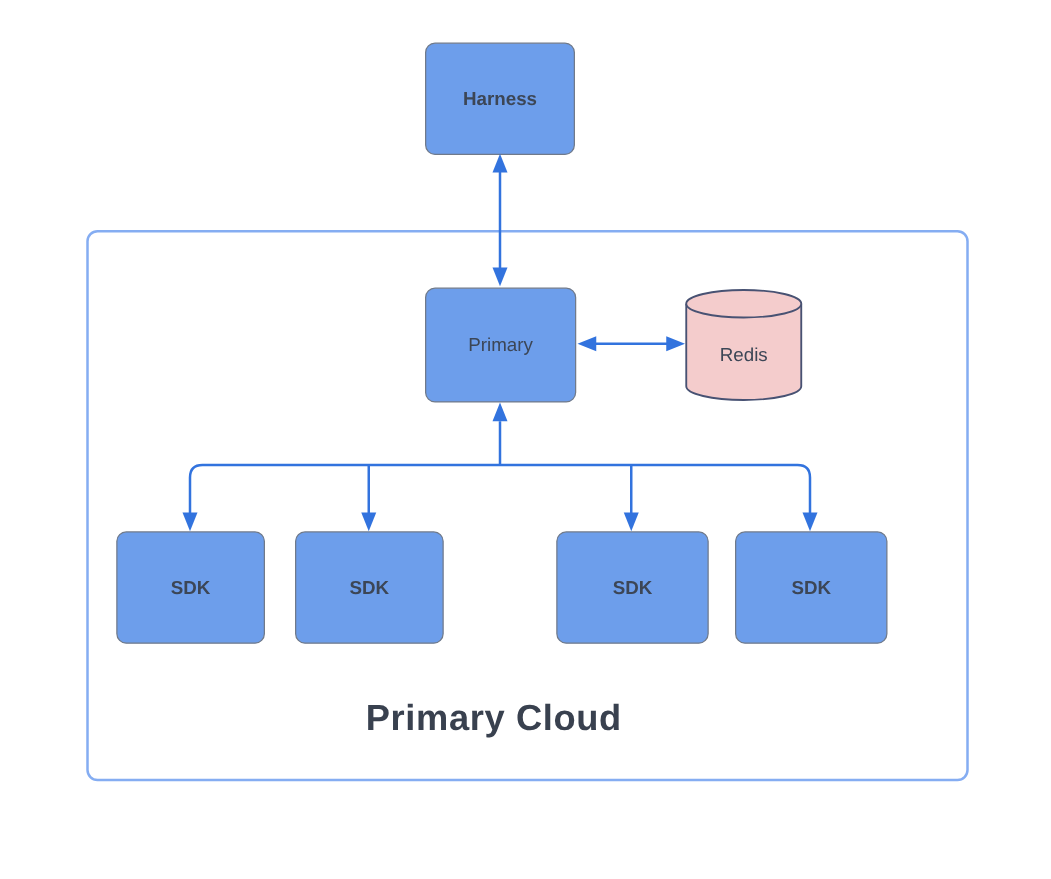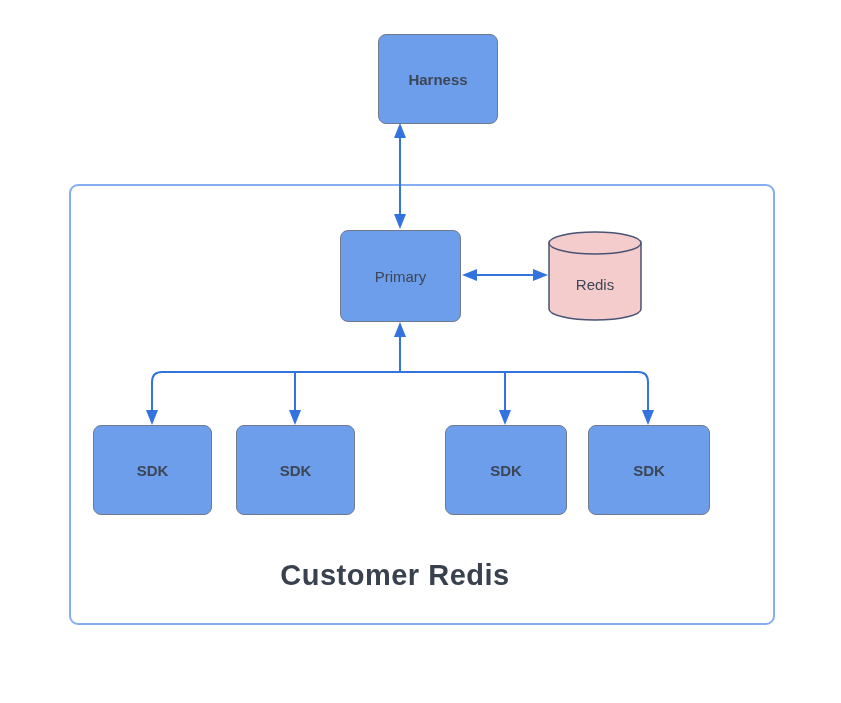--- a/index.html
+++ b/index.html
@@ -28,21 +28,21 @@
     border: 1.5px solid var(--node-border, #707a8a);
     border-radius: 8px;
     display: flex;
     align-items: center;
     justify-content: center;
     color: var(--node-text, #3c4656);
     font-size: 15px;
     z-index: 3;
   }
   .node.bold { font-weight: bold; }
-  .node-harness { left: 340px; top: 34px;  width: 120px; height: 90px; margin-left: 38px; }
+  .node-harness { left: 340px; top: 34px;  width: 120px; height: 90px; }
   .node-primary { left: 340px; top: 230px; width: 121px; height: 92px; }
   .node-sdk1 { left: 93px;  top: 425px; width: 119px; height: 90px; }
   .node-sdk2 { left: 236px; top: 425px; width: 119px; height: 90px; }
   .node-sdk3 { left: 445px; top: 425px; width: 122px; height: 90px; }
   .node-sdk4 { left: 588px; top: 425px; width: 122px; height: 90px; }
   .cylinder {
     position: absolute;
     left: 546px; top: 230px;
     width: 98px; height: 92px;
     z-index: 3;
@@ -78,21 +78,21 @@
   }
   .edge { stroke: var(--arrow, #3273de); stroke-width: 2; fill: none; }
   .head { fill: var(--arrow, #3273de); stroke: none; }
 </style>
 </head>
 <body>
 
 <div class="canvas">
 
   <div class="container-box"></div>
-  <div class="container-title">Customer Redis</div>
+  <div class="container-title">Primary Cloud</div>
 
   <div class="node bold node-harness">
     <span>Harness</span>
   </div>
 
   <div class="node node-primary">
     <span>Primary</span>
   </div>
 
   <div class="cylinder">

